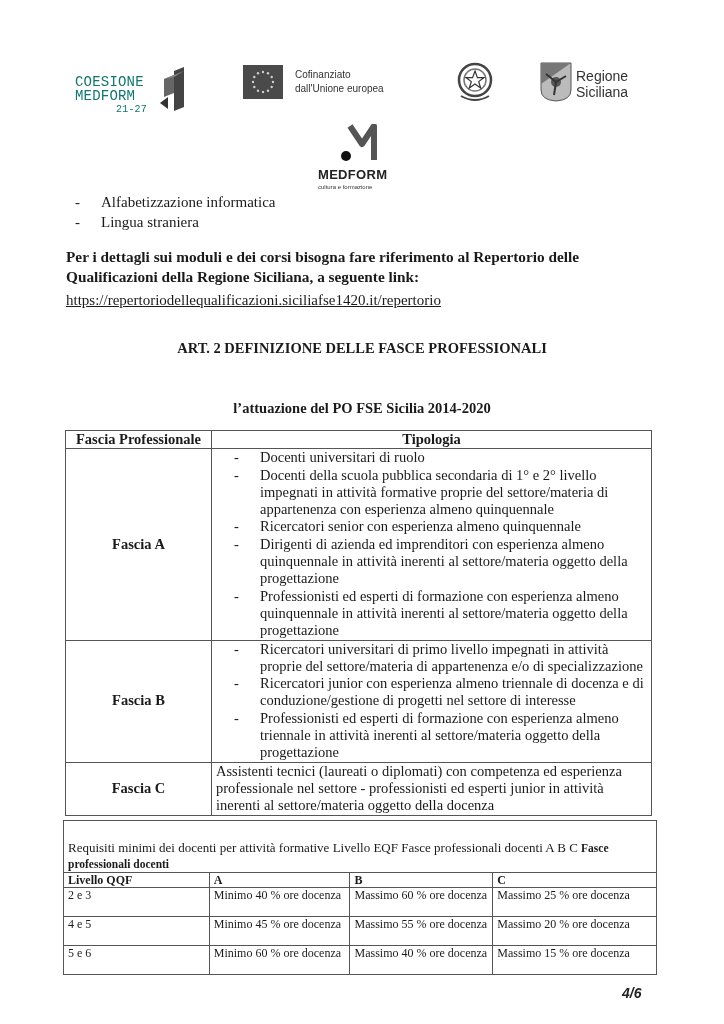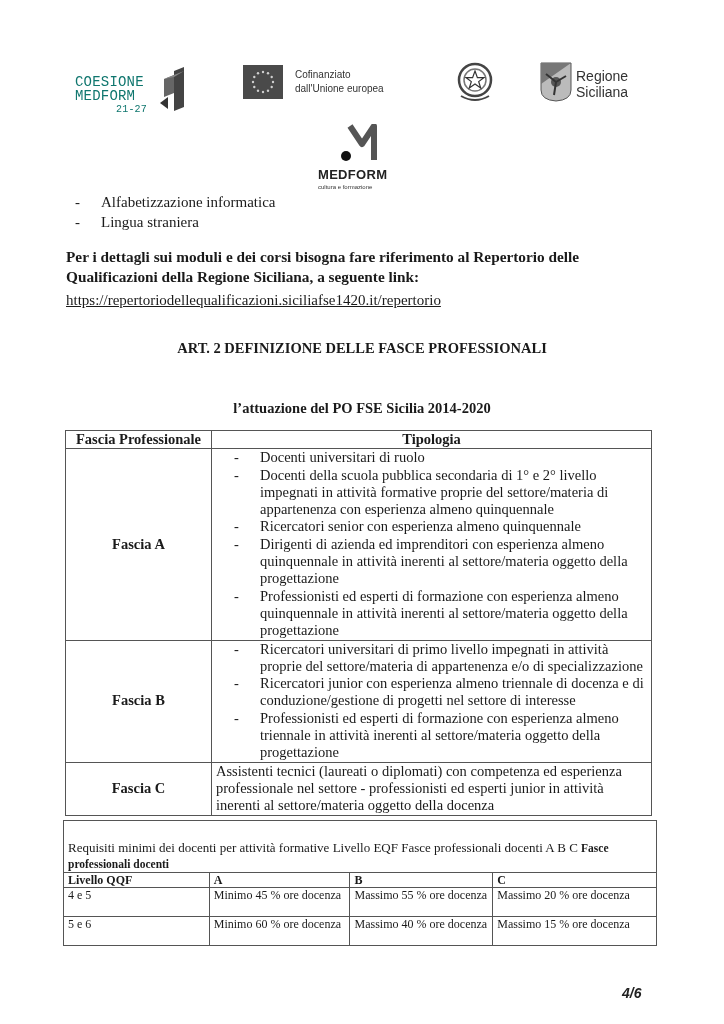--- a/index.html
+++ b/index.html
@@ -204,20 +204,26 @@
       <b>Fasce professionali docenti</b>
     </td>
   </tr>
   <tr class="head">
     <td>Livello QQF</td>
     <td>A</td>
     <td>B</td>
     <td>C</td>
   </tr>
   <tr class="row">
+    <td>2 e 3</td>
+    <td>Minimo 40 % ore docenza</td>
+    <td>Massimo 60 % ore docenza</td>
+    <td>Massimo 25 % ore docenza</td>
+  </tr>
+  <tr class="row">
     <td>4 e 5</td>
     <td>Minimo 45 % ore docenza</td>
     <td>Massimo 55 % ore docenza</td>
     <td>Massimo 20 % ore docenza</td>
   </tr>
   <tr class="row">
     <td>5 e 6</td>
     <td>Minimo 60 % ore docenza</td>
     <td>Massimo 40 % ore docenza</td>
     <td>Massimo 15 % ore docenza</td>

